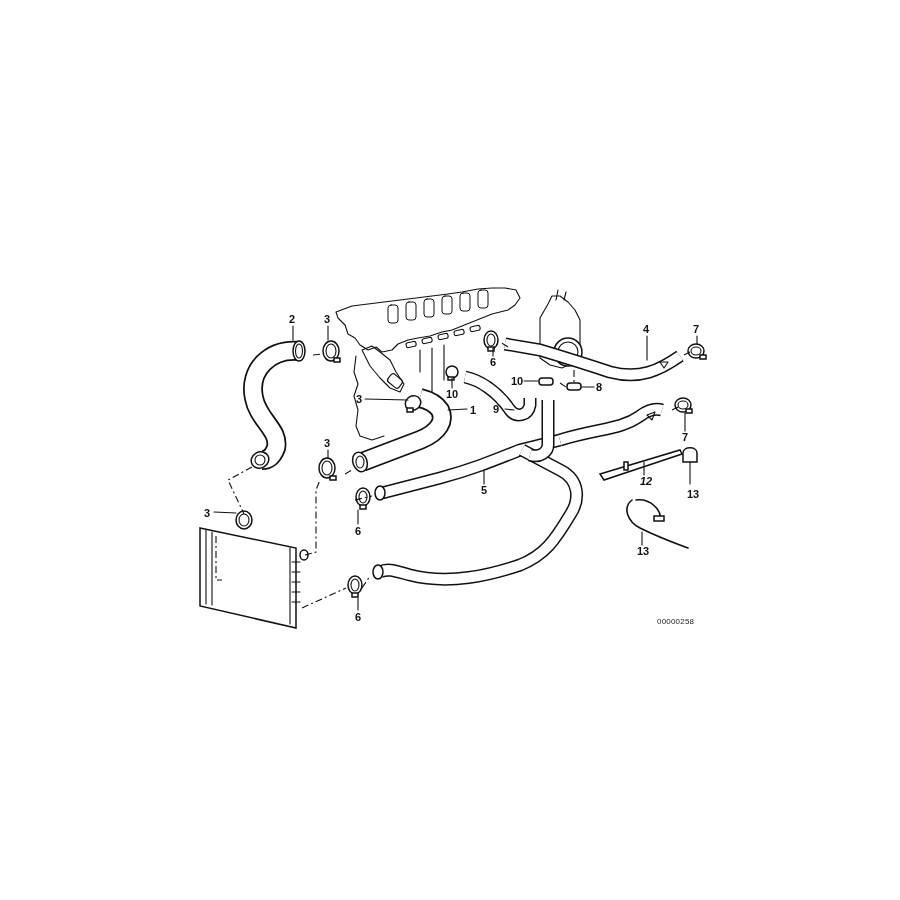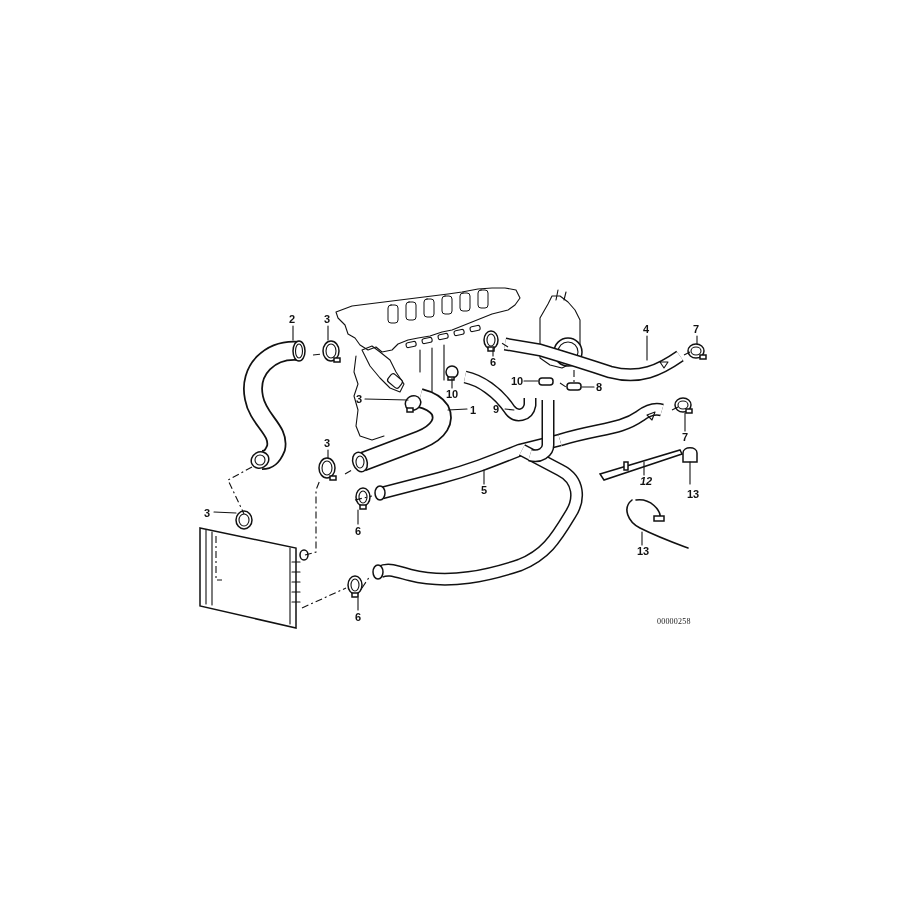--- a/index.html
+++ b/index.html
@@ -7,21 +7,21 @@
     #diagram { position:absolute; left:0; top:0; width:900px; height:900px; }
     .ln { fill:none; stroke:#111; stroke-width:1.6; stroke-linecap:round; stroke-linejoin:round; }
     .thin { fill:none; stroke:#111; stroke-width:1.1; stroke-linecap:round; stroke-linejoin:round; }
     .dash { fill:none; stroke:#111; stroke-width:1.1; stroke-dasharray:7 3 2 3; }
     .hose-outer { fill:none; stroke:#111; stroke-width:20; stroke-linecap:butt; stroke-linejoin:round; }
     .hose-inner { fill:none; stroke:#fff; stroke-width:16.5; stroke-linecap:butt; stroke-linejoin:round; }
     .hose-outer-s { fill:none; stroke:#111; stroke-width:13; stroke-linecap:butt; stroke-linejoin:round; }
     .hose-inner-s { fill:none; stroke:#fff; stroke-width:10; stroke-linecap:butt; stroke-linejoin:round; }
     .white { fill:#fff; stroke:#111; stroke-width:1.5; }
     .callout { position:absolute; font-family:"Liberation Sans", sans-serif; font-weight:bold; font-size:11px; color:#111; line-height:1; }
-    .partno { position:absolute; font-family:Liberation Serif, serif; font-size:8px; color:#222; letter-spacing:0.2px;text-align:right; }
+    .partno { position:absolute; font-family:Liberation Sans, sans-serif; font-size:8px; color:#222; letter-spacing:0.2px;text-align:right; }
   </style>
 </head>
 <body>
 
 <svg id="diagram" viewBox="0 0 900 900" xmlns="http://www.w3.org/2000/svg">
 
   <g>
     <path class="thin" d="M336 312 L338 318 L345 325 L348 334 L355 338 L360 345 L368 350 L376 347 L382 352 L392 350 L398 344 L408 340 L418 338 L430 336 L442 332 L452 330 L462 326 L472 322 L482 318 L492 314 L500 312 L508 310 L515 305 L520 298 L516 290 L505 288 L492 288 L478 289 L462 292 L448 294 L432 296 L416 298 L400 300 L384 302 L368 304 L352 306 Z"></path>
 
     <g class="thin">

